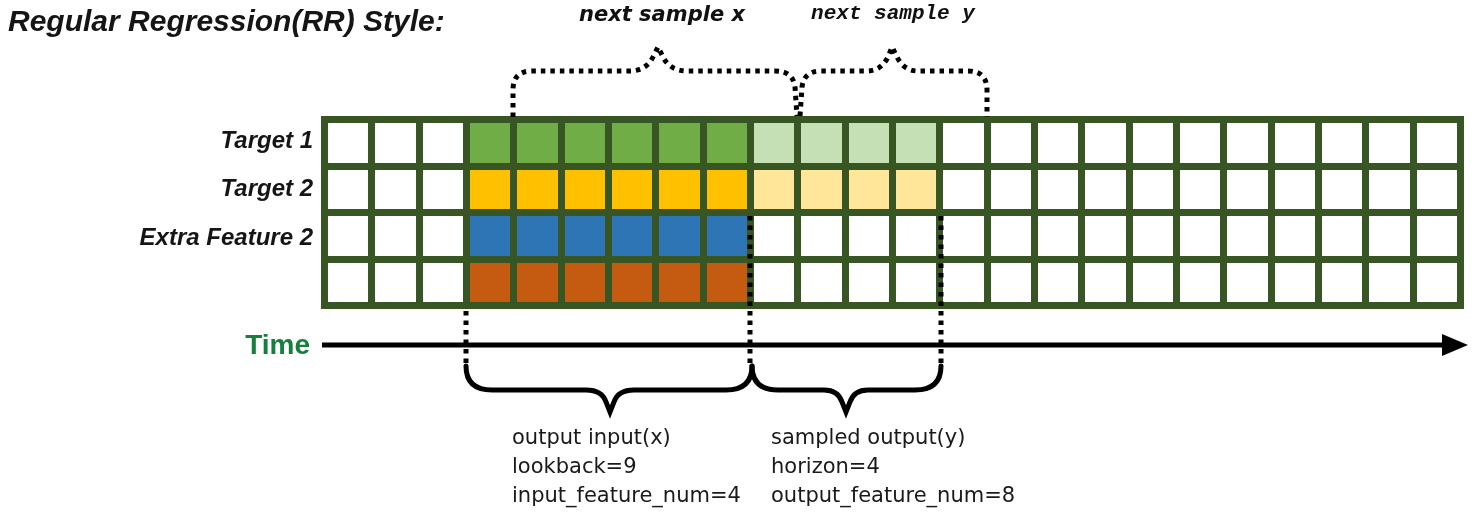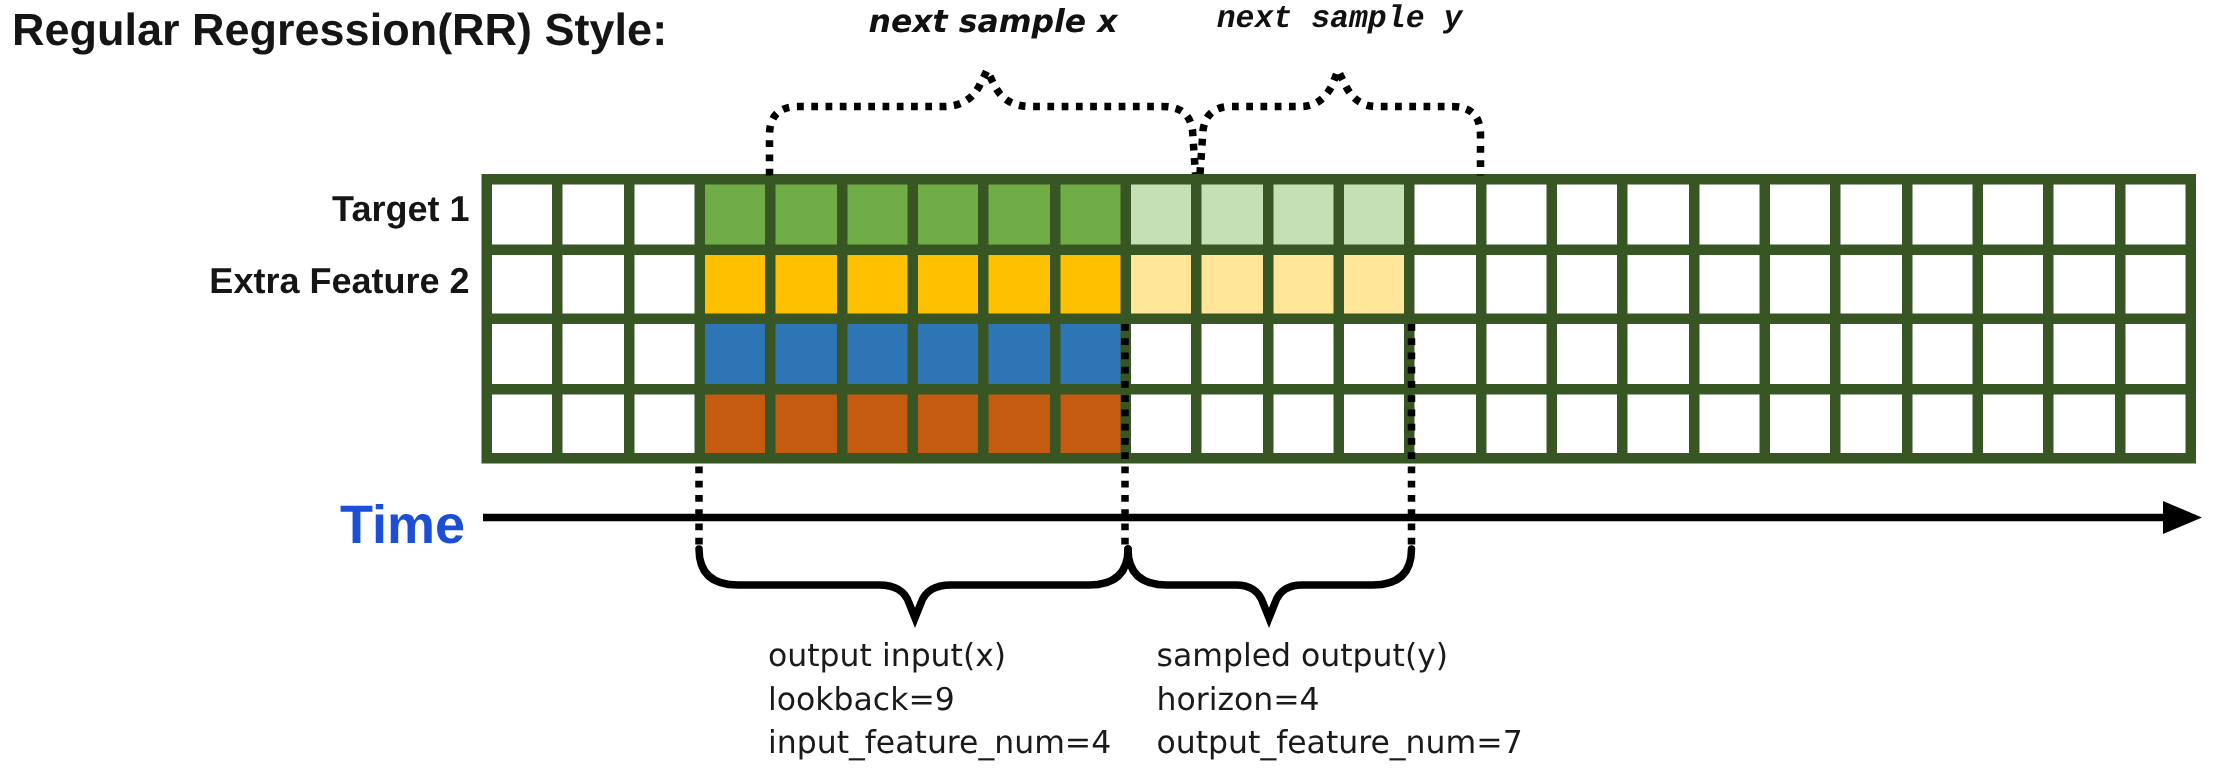--- a/index.html
+++ b/index.html
@@ -8,56 +8,58 @@
     width:1476px;height:516px;
     background:#ffffff;
     font-family:"Liberation Sans", sans-serif;
     color:#111;
     overflow:hidden;
   }
   .title{
     position:absolute;left:8px;top:4px;
     font-size:30px;font-weight:bold;color:#151515;
     letter-spacing:0px;
+    font-style:italic;
   }
   .next-label{
     position:absolute;top:2px;transform:translateX(-50%);
     font-size:21px;font-style:italic;font-weight:600;
     font-family:"DejaVu Sans", sans-serif;
     white-space:nowrap;
   }
   #next-x{left:662px;}
   #next-y{left:893px;font-family:Liberation Mono, monospace;}
   .row-labels{
     position:absolute;left:0;top:116px;width:313px;height:193px;
     display:grid;grid-template-rows:repeat(4,1fr);
   }
   .row-label{
     display:flex;align-items:center;justify-content:flex-end;
     font-size:24px;font-weight:bold;color:#151515;
     white-space:nowrap;
+    font-style:italic;
   }
   .grid{
     position:absolute;left:321px;top:116px;width:1143px;height:193px;
     box-sizing:border-box;
     background:#375623;
     display:grid;
     grid-template-columns:repeat(24,1fr);
     grid-auto-rows:1fr;
     gap:7px;padding:7px;
     z-index:1;
   }
   .cell{background:#ffffff;}
   .overlay{
     position:absolute;left:0;top:0;width:1476px;height:516px;
     z-index:2;pointer-events:none;
   }
   .time-label{
     position:absolute;left:160px;top:329px;width:150px;
-    text-align:right;font-size:36px;font-weight:bold;color:#1d4ed8;
+    text-align:right;font-size:28px;font-weight:bold;color:#15803d;
     z-index:3;
   }
   .note-block{
     position:absolute;top:423px;
     font-family:"DejaVu Sans", sans-serif;
     font-size:21px;line-height:29px;color:#1a1a1a;
     white-space:nowrap;z-index:3;
   }
   #note-input{left:512px;}
   #note-output{left:771px;}
@@ -67,20 +69,21 @@
 
 <div class="canvas">
 
   <div class="title">Regular Regression(RR) Style:</div>
 
   <div class="next-label" id="next-x">next sample x</div>
   <div class="next-label" id="next-y">next sample y</div>
 
   <div class="row-labels">
       <div class="row-label">Target 1</div>
+      <div class="row-label">Target 2</div>
       <div class="row-label">Extra Feature 2</div>
     </div>
 
   <div class="grid">
       <div class="cell" style="background: rgb(255, 255, 255);"></div>
       <div class="cell" style="background: rgb(255, 255, 255);"></div>
       <div class="cell" style="background: rgb(255, 255, 255);"></div>
       <div class="cell" style="background: rgb(112, 173, 71);"></div>
       <div class="cell" style="background: rgb(112, 173, 71);"></div>
       <div class="cell" style="background: rgb(112, 173, 71);"></div>
@@ -198,16 +201,16 @@
 
   <div class="note-block" id="note-input">
     <div>output input(x)</div>
     <div>lookback=9</div>
     <div>input_feature_num=4</div>
   </div>
 
   <div class="note-block" id="note-output">
     <div>sampled output(y)</div>
     <div>horizon=4</div>
-    <div>output_feature_num=7</div>
+    <div>output_feature_num=8</div>
   </div>
 
 </div>
 
 </body></html>

